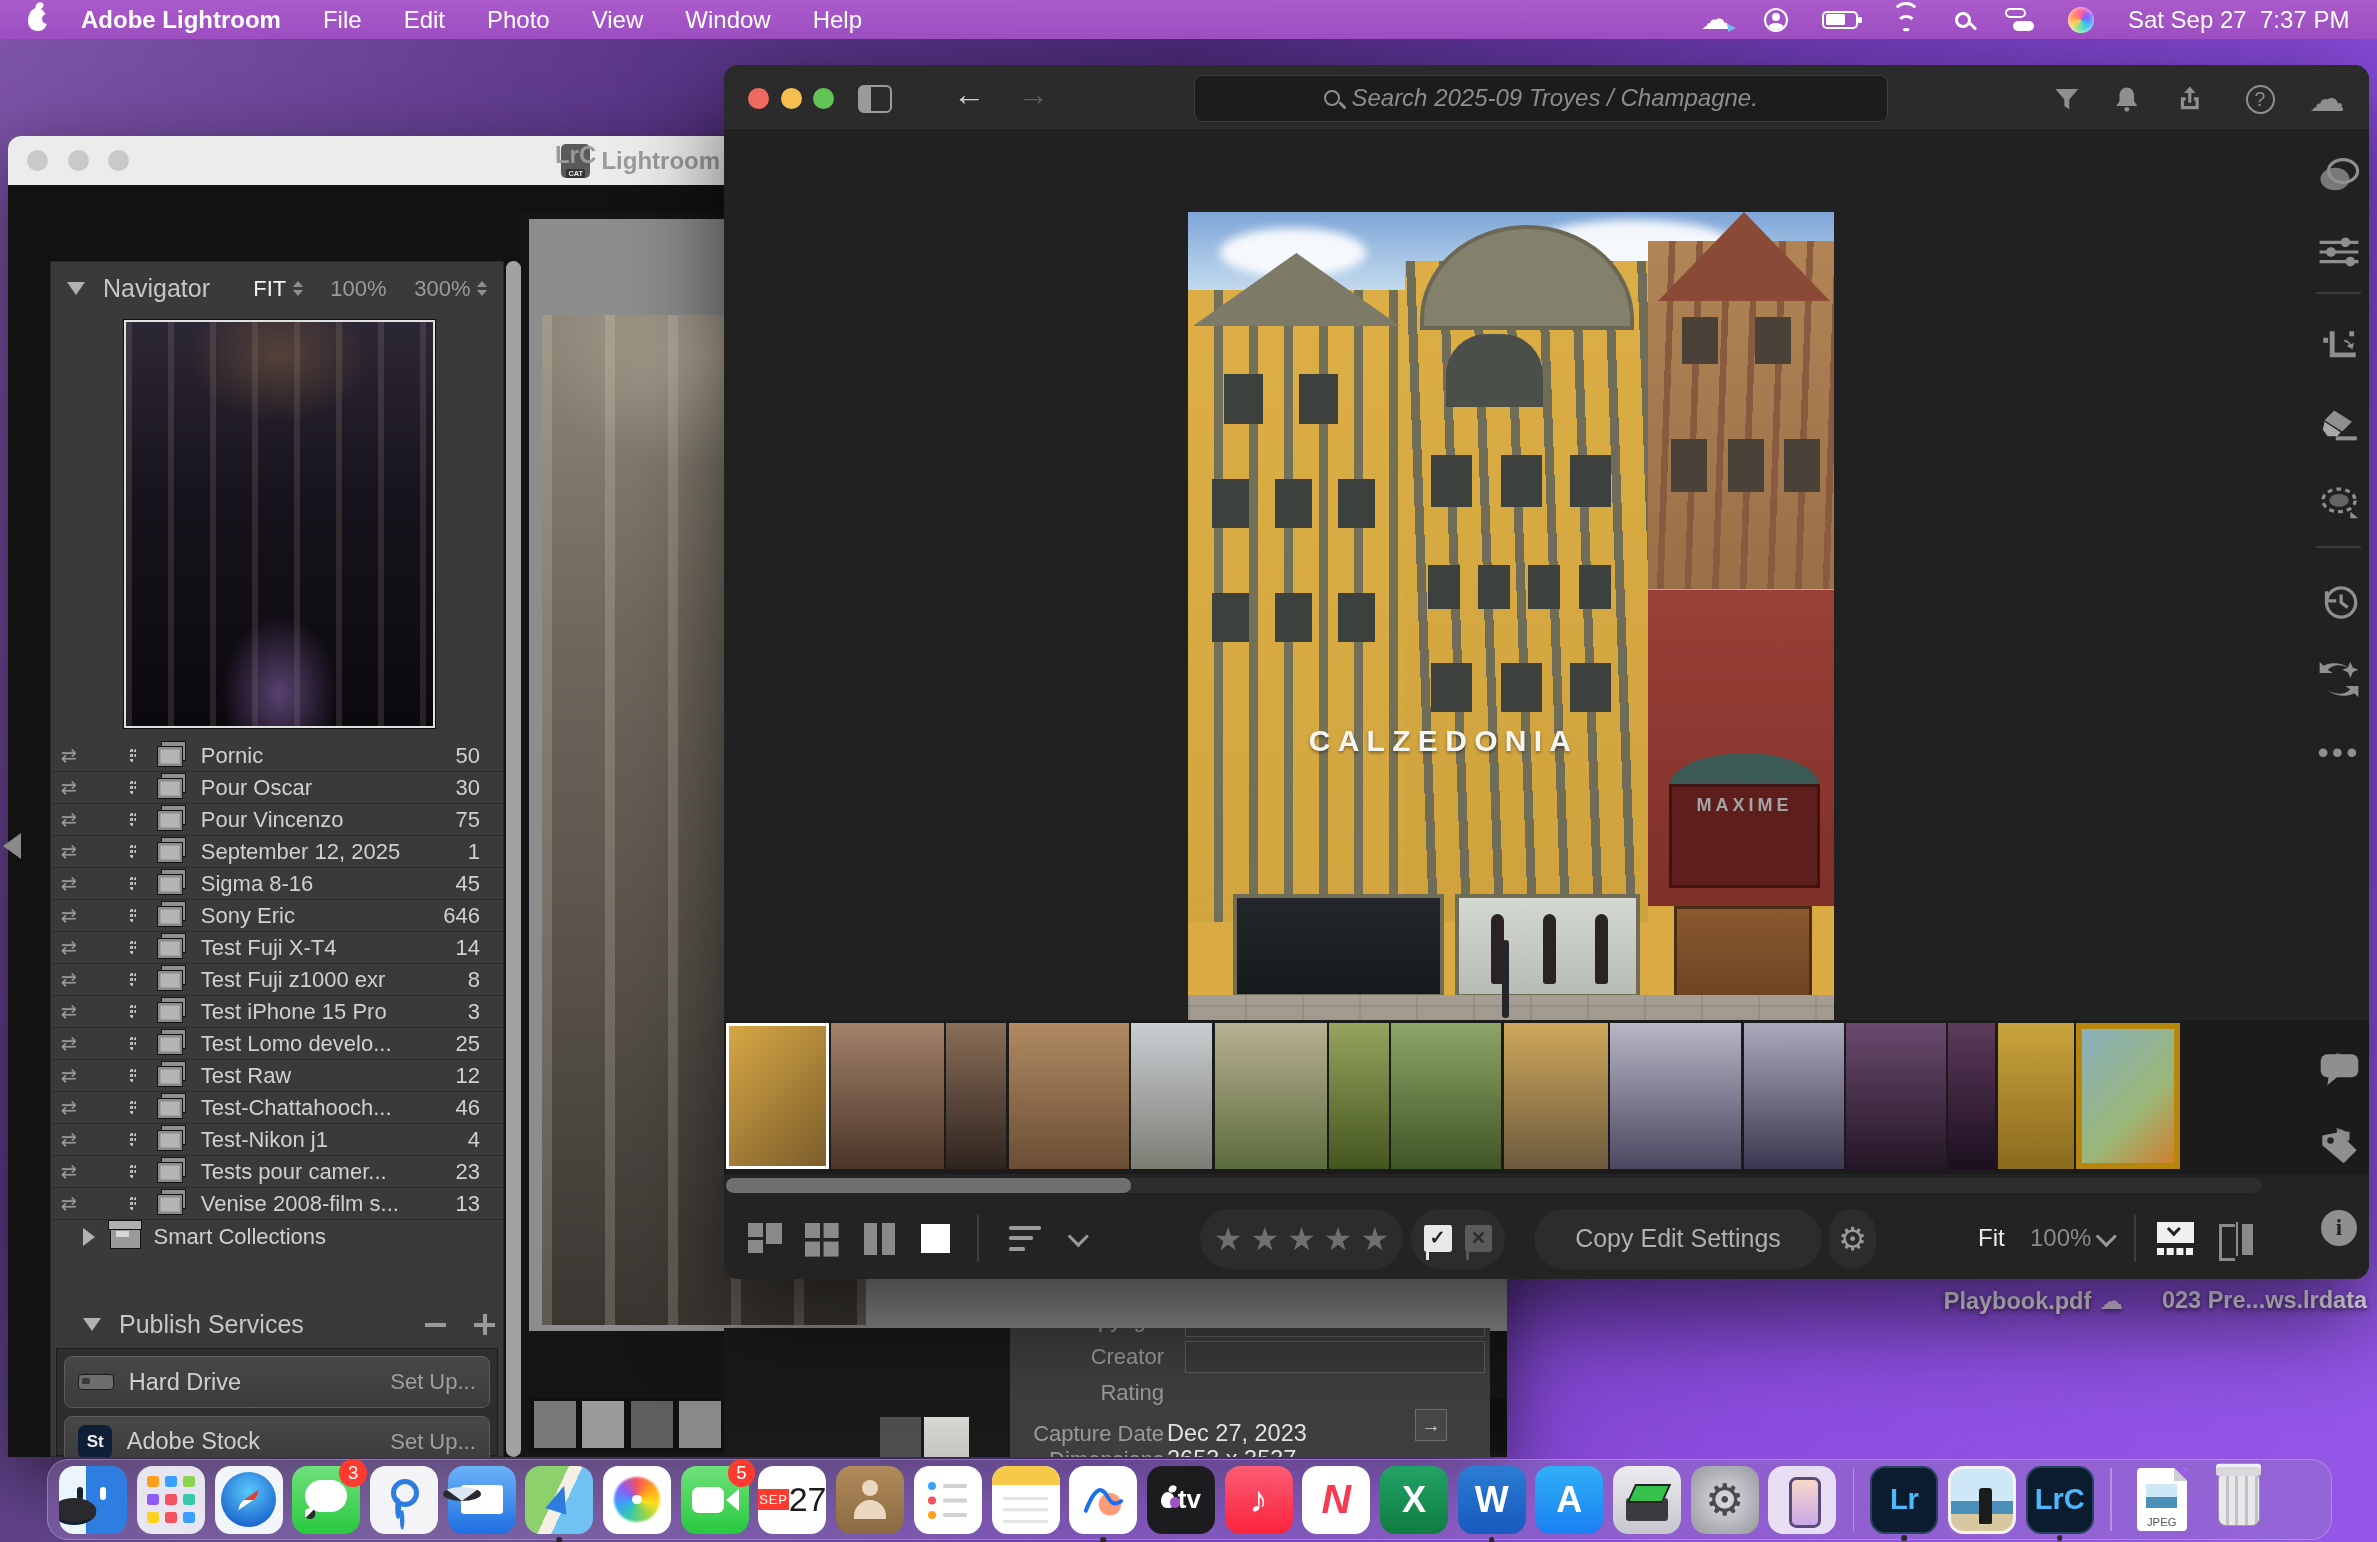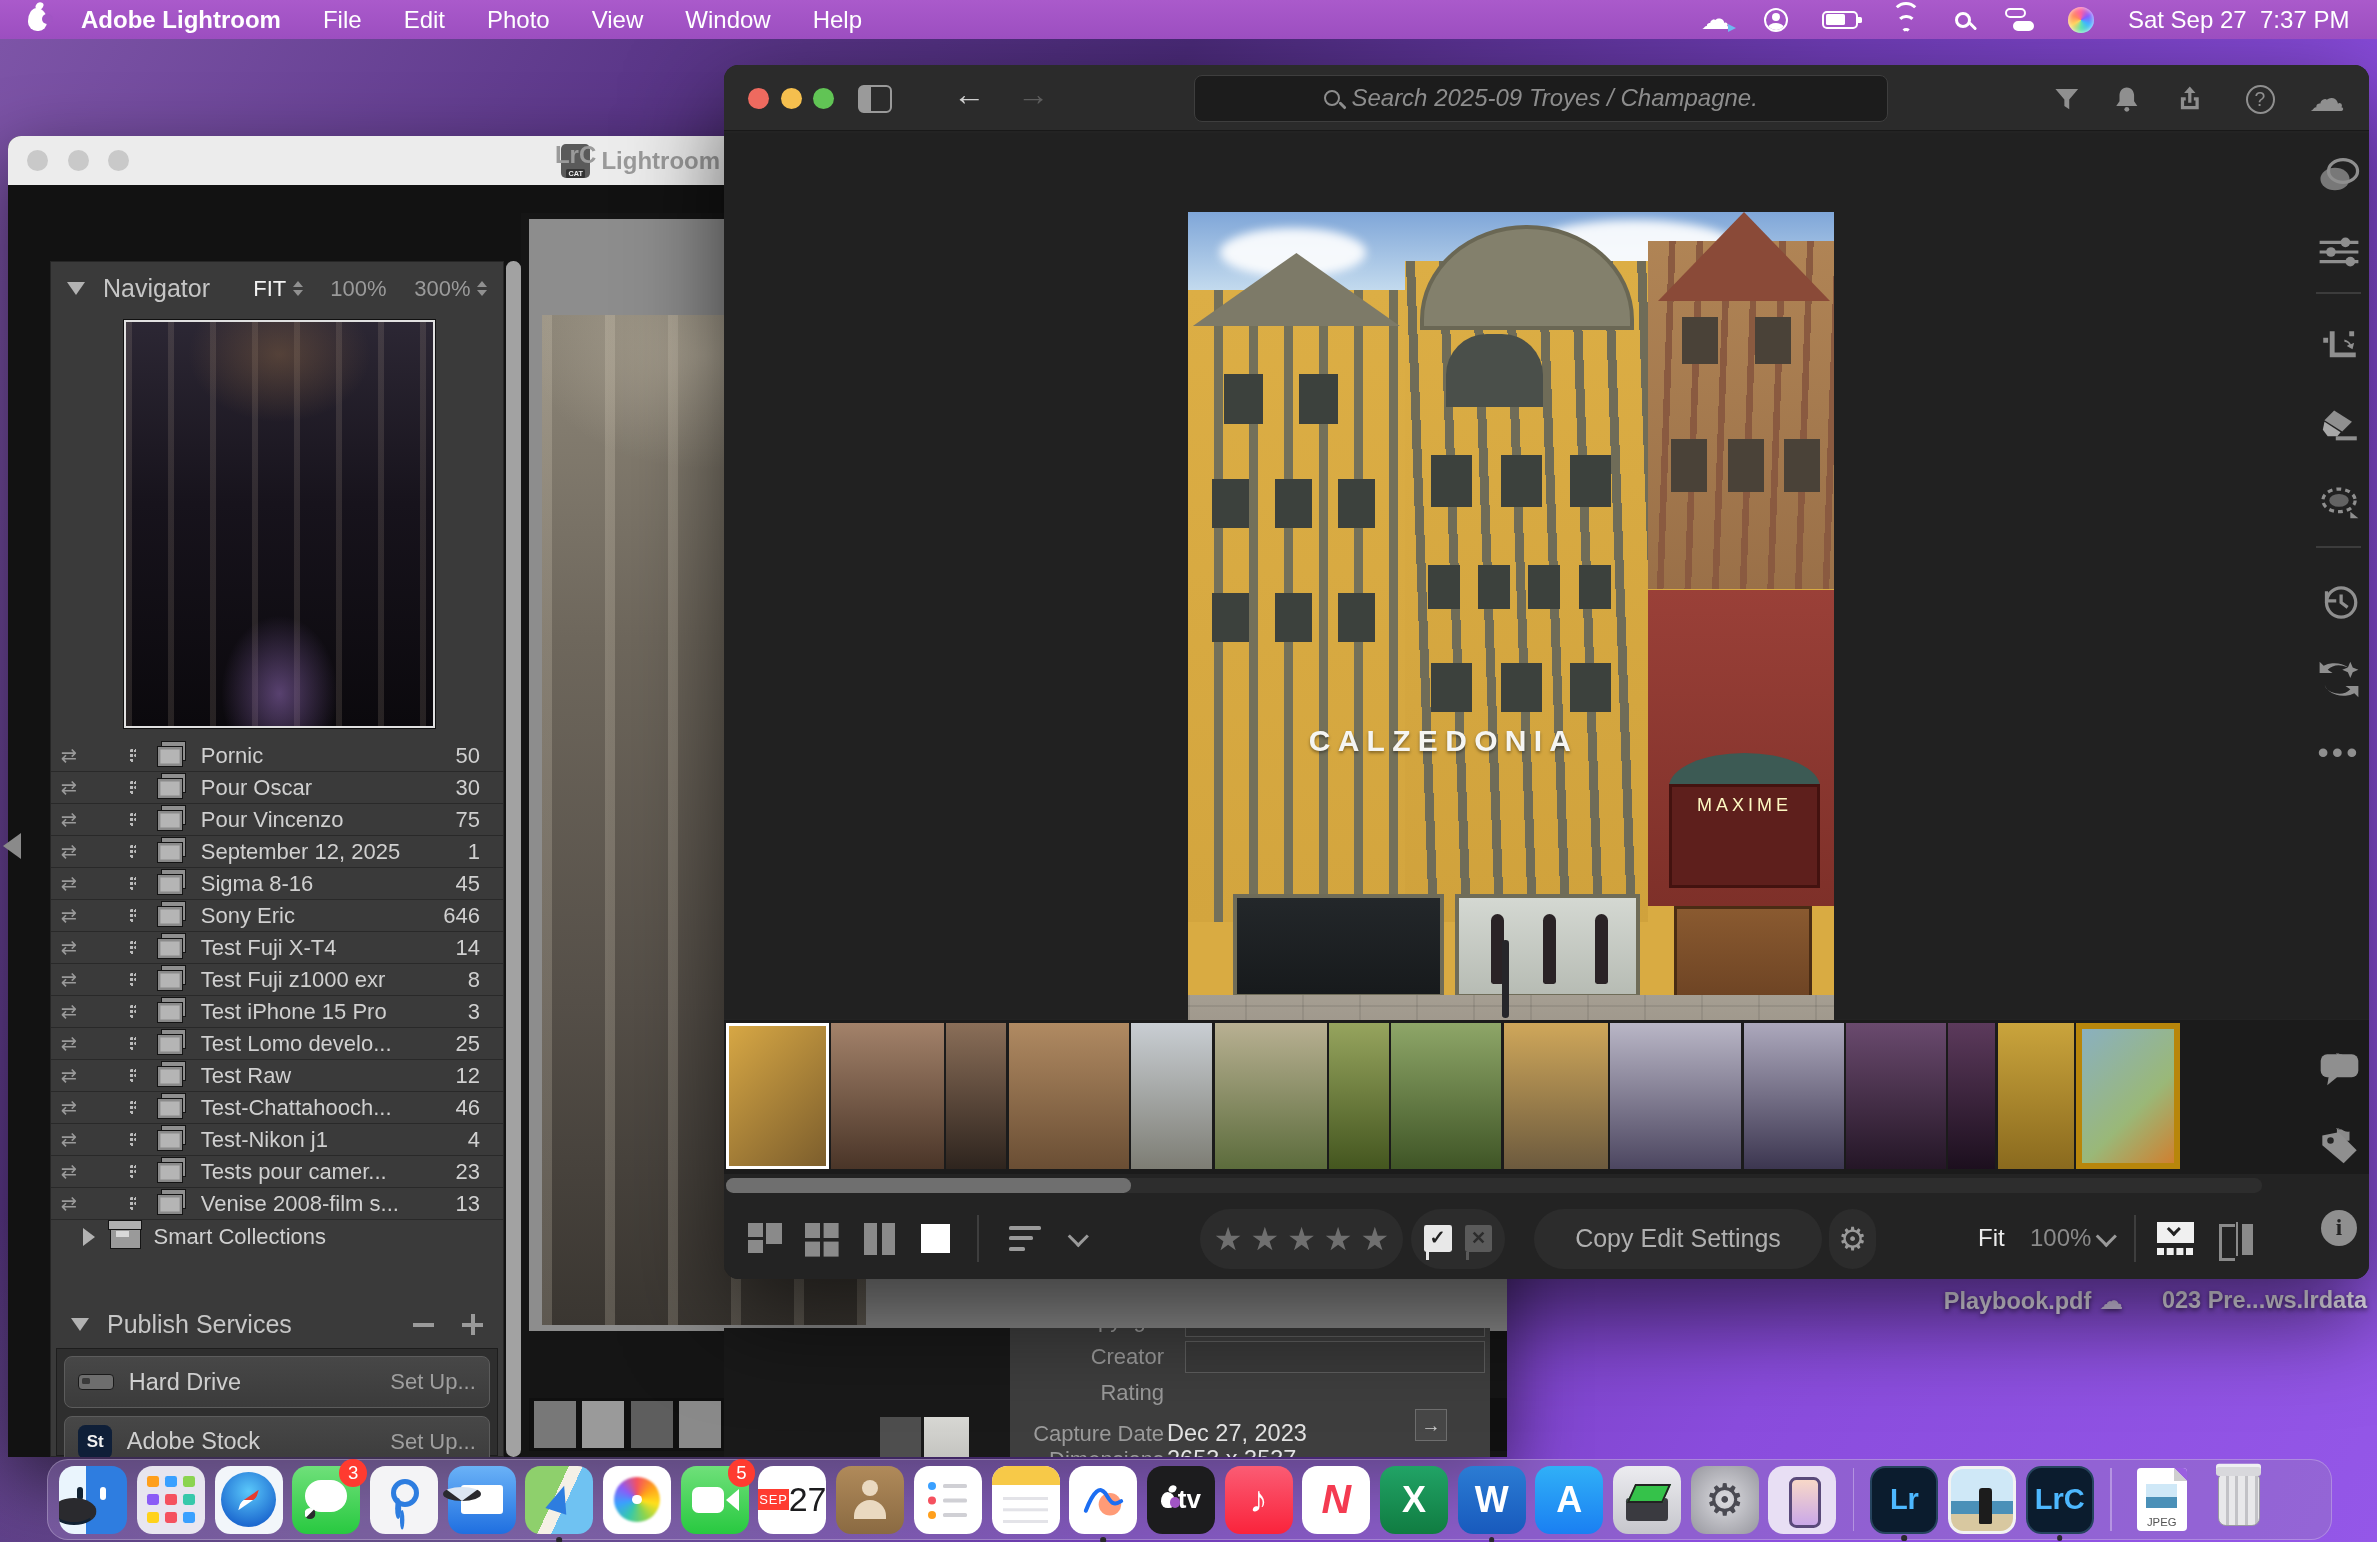--- a/index.html
+++ b/index.html
@@ -74,21 +74,21 @@
 .coll-ic{width:29px;height:23px;position:relative;margin-left:21px}
 .coll-ic:before{content:"";position:absolute;left:4px;top:-3.2px;width:23px;height:18px;background:#8f8f8f;border:1.6px solid #141414}
 .coll-ic:after{content:"";position:absolute;left:0;top:1.6px;width:24px;height:19.4px;background:#b5b5b5;border:1.6px solid #141414;box-shadow:inset 0 0 0 2.4px #8a8a8a}
 .coll-name{font-size:22px;margin-left:14.6px;flex:1;white-space:nowrap;overflow:hidden}
 .coll-count{font-size:22px;margin-right:23px}
 .smart-row{height:34px;display:flex;align-items:center;padding-left:32px;color:#d0d0d0}
 .smart-ic{width:31px;height:24px;margin-left:14.6px;background:#9a9a9a;border:1.6px solid #141414;position:relative}
 .smart-ic:before{content:"";position:absolute;left:-2.4px;top:-5.7px;right:-2.4px;height:7.3px;background:#b0b0b0;border:1.6px solid #141414}
 .smart-ic:after{content:"";position:absolute;left:5.7px;top:4.9px;width:13px;height:6.5px;background:#d8d8d8}
 .smart-label{font-size:22px;margin-left:13px}
-.pub-header{position:absolute;left:4px;top:1040px;width:100%;height:45px;display:flex;align-items:center;padding:0 16px;color:#c6c6c6}
+.pub-header{position:absolute;left:16px;top:1040px;width:100%;height:45px;display:flex;align-items:center;padding:0 16px;color:#c6c6c6}
 .pub-title{font-size:25px;margin-left:18px;flex:1}
 .pub-minus{width:21px;height:4px;background:#9a9a9a;margin-right:27.6px}
 .pub-plus{position:relative;width:21px;height:21px;margin-right:8px}
 .pub-plus:before{content:"";position:absolute;left:0;top:9px;width:21px;height:4px;background:#9a9a9a}
 .pub-plus:after{content:"";position:absolute;left:9px;top:0;width:4px;height:21px;background:#9a9a9a}
 .pub-box{position:absolute;left:4.9px;top:1086px;right:4.9px;bottom:0;background:#2e2e2e;border:1.6px solid #1d1d1d;padding:7.3px}
 .pub-row{height:52px;border-radius:8px;background:linear-gradient(#474747,#3b3b3b);border:0.8px solid #5c5c5c;display:flex;align-items:center;padding:0 13px;margin-bottom:7.3px;color:#cfcfcf}
 .pub-name{font-size:23.5px;margin-left:14.6px;flex:1}
 .pub-set{font-size:22px;color:#9f9f9f}
 .hd-ic{width:36px;height:16px;background:#6e6e6e;border:1.6px solid #1a1a1a;border-radius:4px;position:relative}
@@ -143,21 +143,21 @@
 .ph-bldgR{position:absolute;left:460px;top:29px;width:186px;height:348px;background:
  repeating-linear-gradient(92deg, rgba(0,0,0,0) 0 21px, #8a5a40 21px 27.6px),
  linear-gradient(#b08455,#9a7048)}
 .ph-gableR{position:absolute;left:470px;top:0;width:172px;height:89px;background:#8a4a38;clip-path:polygon(50% 0,100% 100%,0 100%)}
 .ph-bldgR2{position:absolute;left:460px;top:378px;width:186px;height:316px;background:linear-gradient(#9a4038,#7e3029)}
 .wrow{position:absolute;background:#3c413d}
 .wrowl{position:absolute;background:#4a4238}
 .ph-sign{position:absolute;left:65px;top:512px;width:381px;text-align:center;color:#f5f5f2;font-weight:bold;font-size:30px;letter-spacing:7.3px;text-shadow:0 1.6px 3.2px rgba(0,0,0,.4)}
 .ph-maxime-awn{position:absolute;left:481px;top:541px;width:151px;height:34px;background:#3c5a54;border-radius:50% 50% 0 0/100% 100% 0 0}
 .ph-maxime{position:absolute;left:481px;top:572px;width:151px;height:104px;background:#5e1f1c;border:3.2px solid #43120f;display:flex;align-items:flex-start;justify-content:center;padding-top:8px}
-.ph-maxime span{color:#fef9c3;font-size:18px;font-weight:normal;letter-spacing:4px}
+.ph-maxime span{color:#a3a3a3;font-size:18px;font-weight:bold;letter-spacing:4px}
 .ph-shop1{position:absolute;left:45px;top:682px;width:211px;height:104px;background:linear-gradient(#23272a,#171a1c);border:4.9px solid #6f6c58}
 .ph-shop2{position:absolute;left:267px;top:682px;width:185px;height:104px;background:linear-gradient(#d4d8d2,#b7bcb4);border:4.9px solid #6f6c58}
 .mann{position:absolute;top:16px;width:13px;height:70px;background:#2a2326;border-radius:6.5px 6.5px 2.4px 2.4px}
 .ph-doors{position:absolute;left:486px;top:694px;width:138px;height:94px;background:linear-gradient(#8a5a30,#6e4424);border:3.2px solid #4a2c14}
 .ph-street{position:absolute;left:0;top:783px;width:100%;height:75px;background:
  repeating-linear-gradient(90deg, rgba(0,0,0,.08) 0 1.6px, rgba(0,0,0,0) 1.6px 57px),
  repeating-linear-gradient(0deg, rgba(0,0,0,.08) 0 1.6px, rgba(0,0,0,0) 1.6px 21px),
  linear-gradient(#a59e92,#978f83)}
 .ph-cobble{position:absolute;left:0;top:817px;width:100%;height:41px;background:
  radial-gradient(11.3px 7.3px at 9.7px 8px, #7a7166 60%, rgba(0,0,0,0) 70%),

